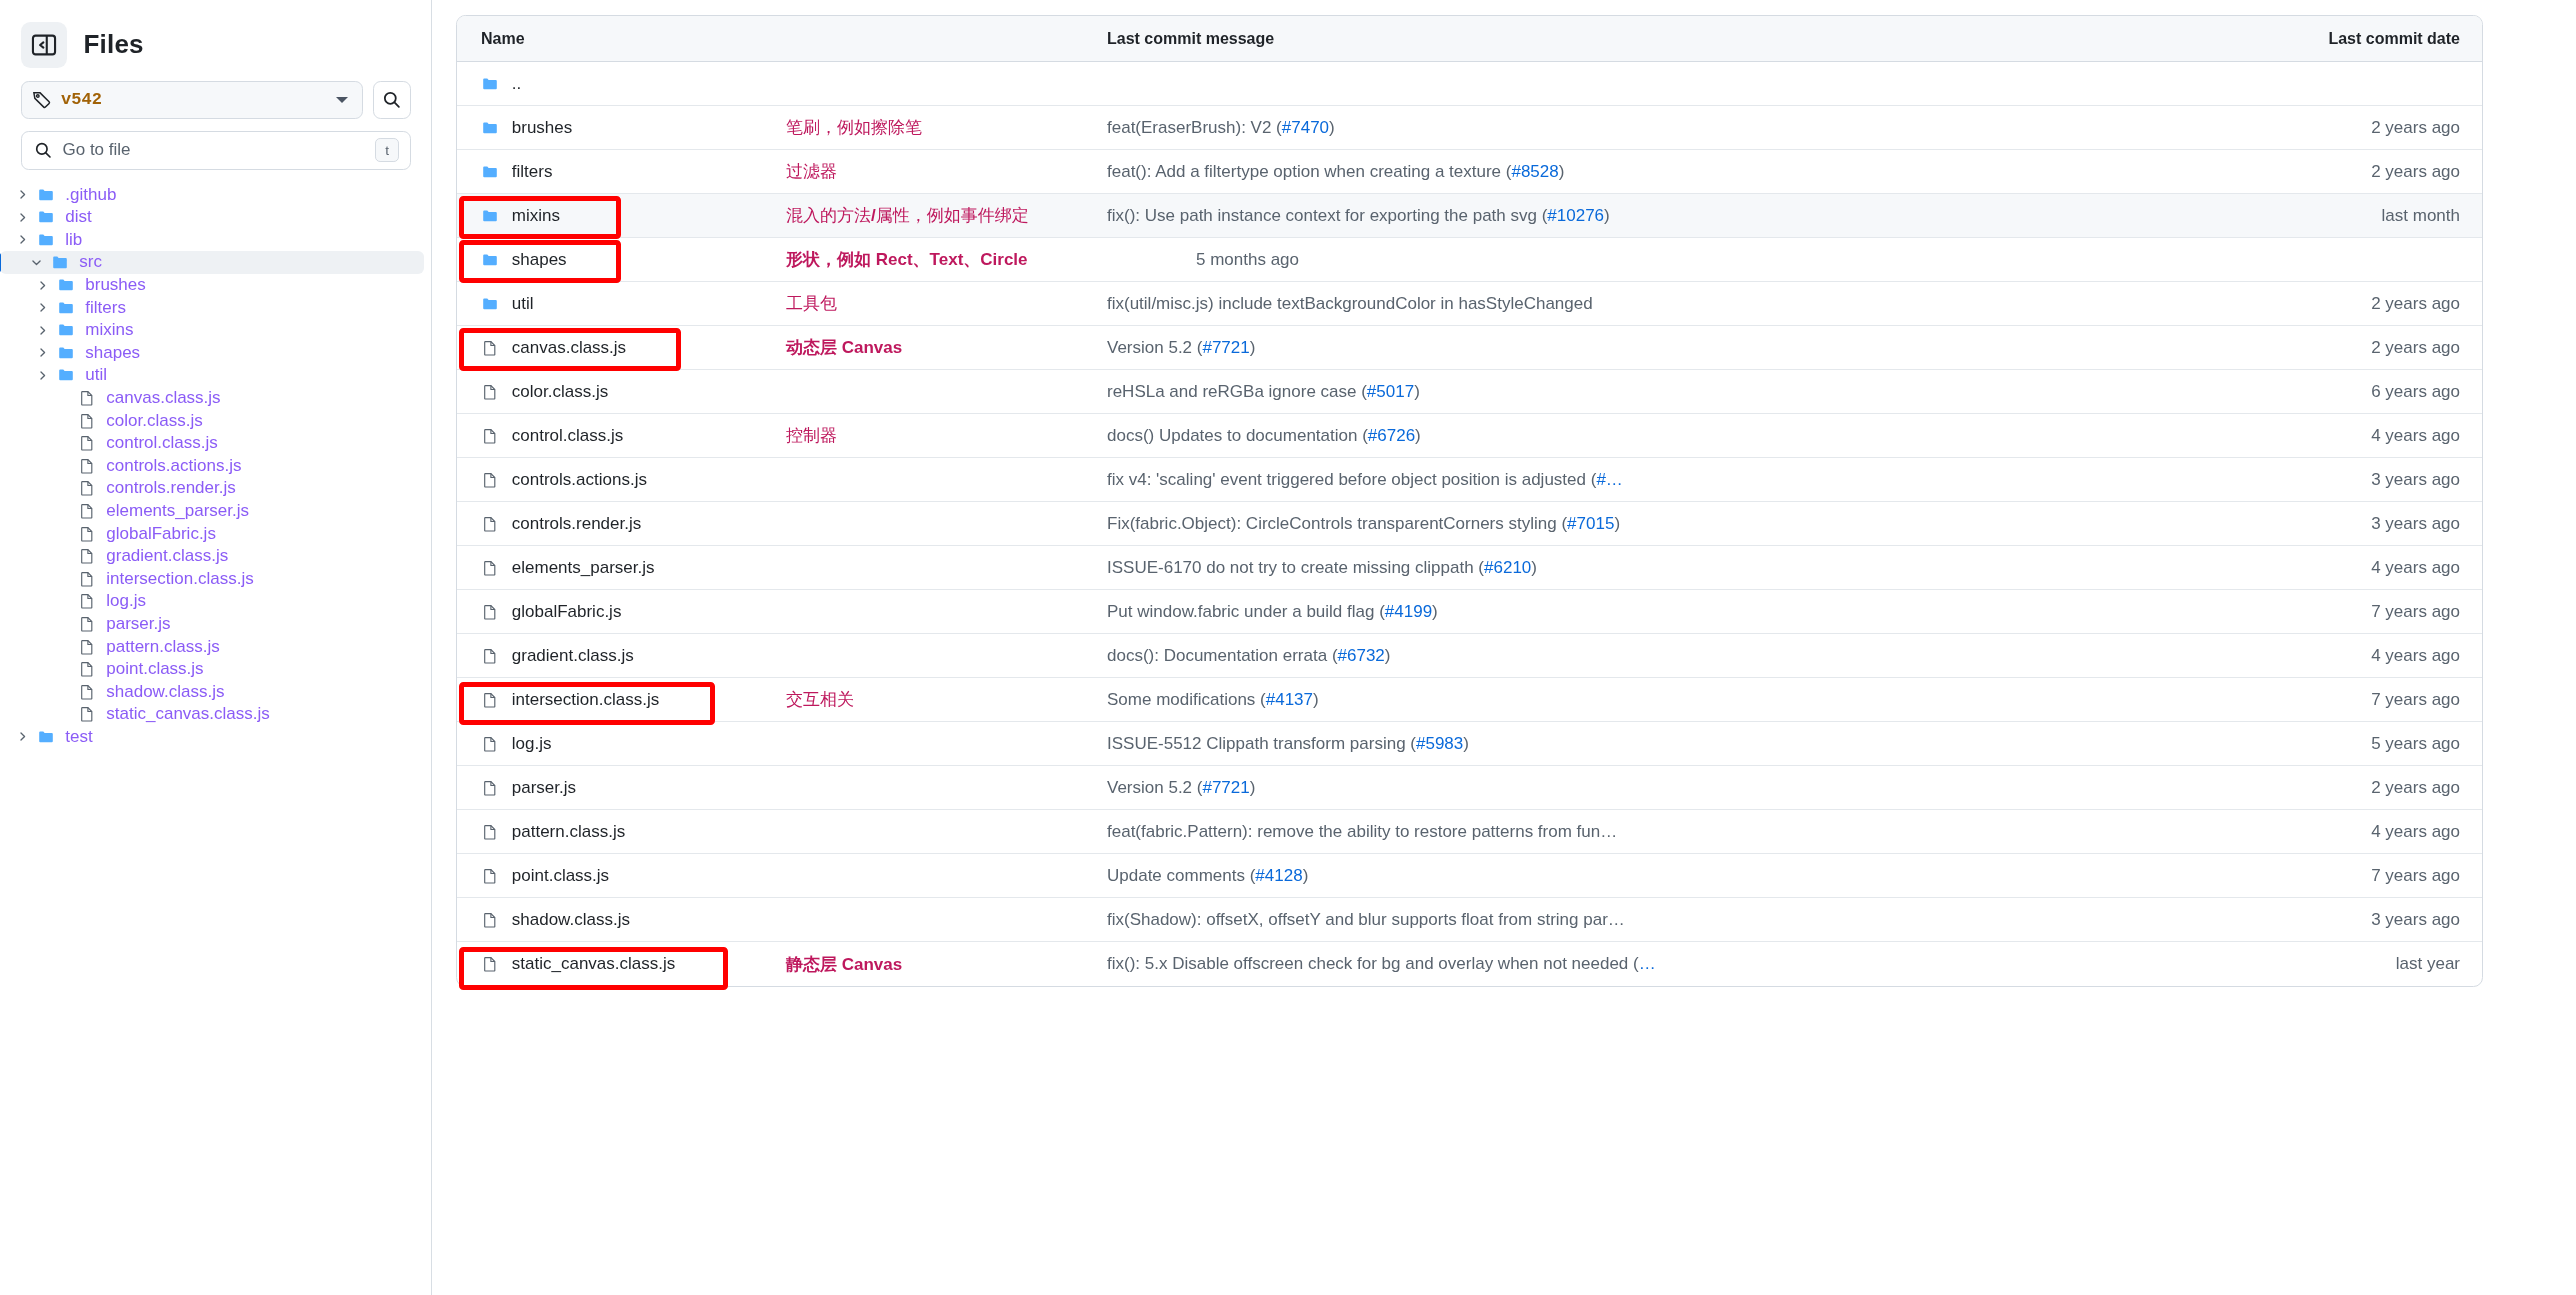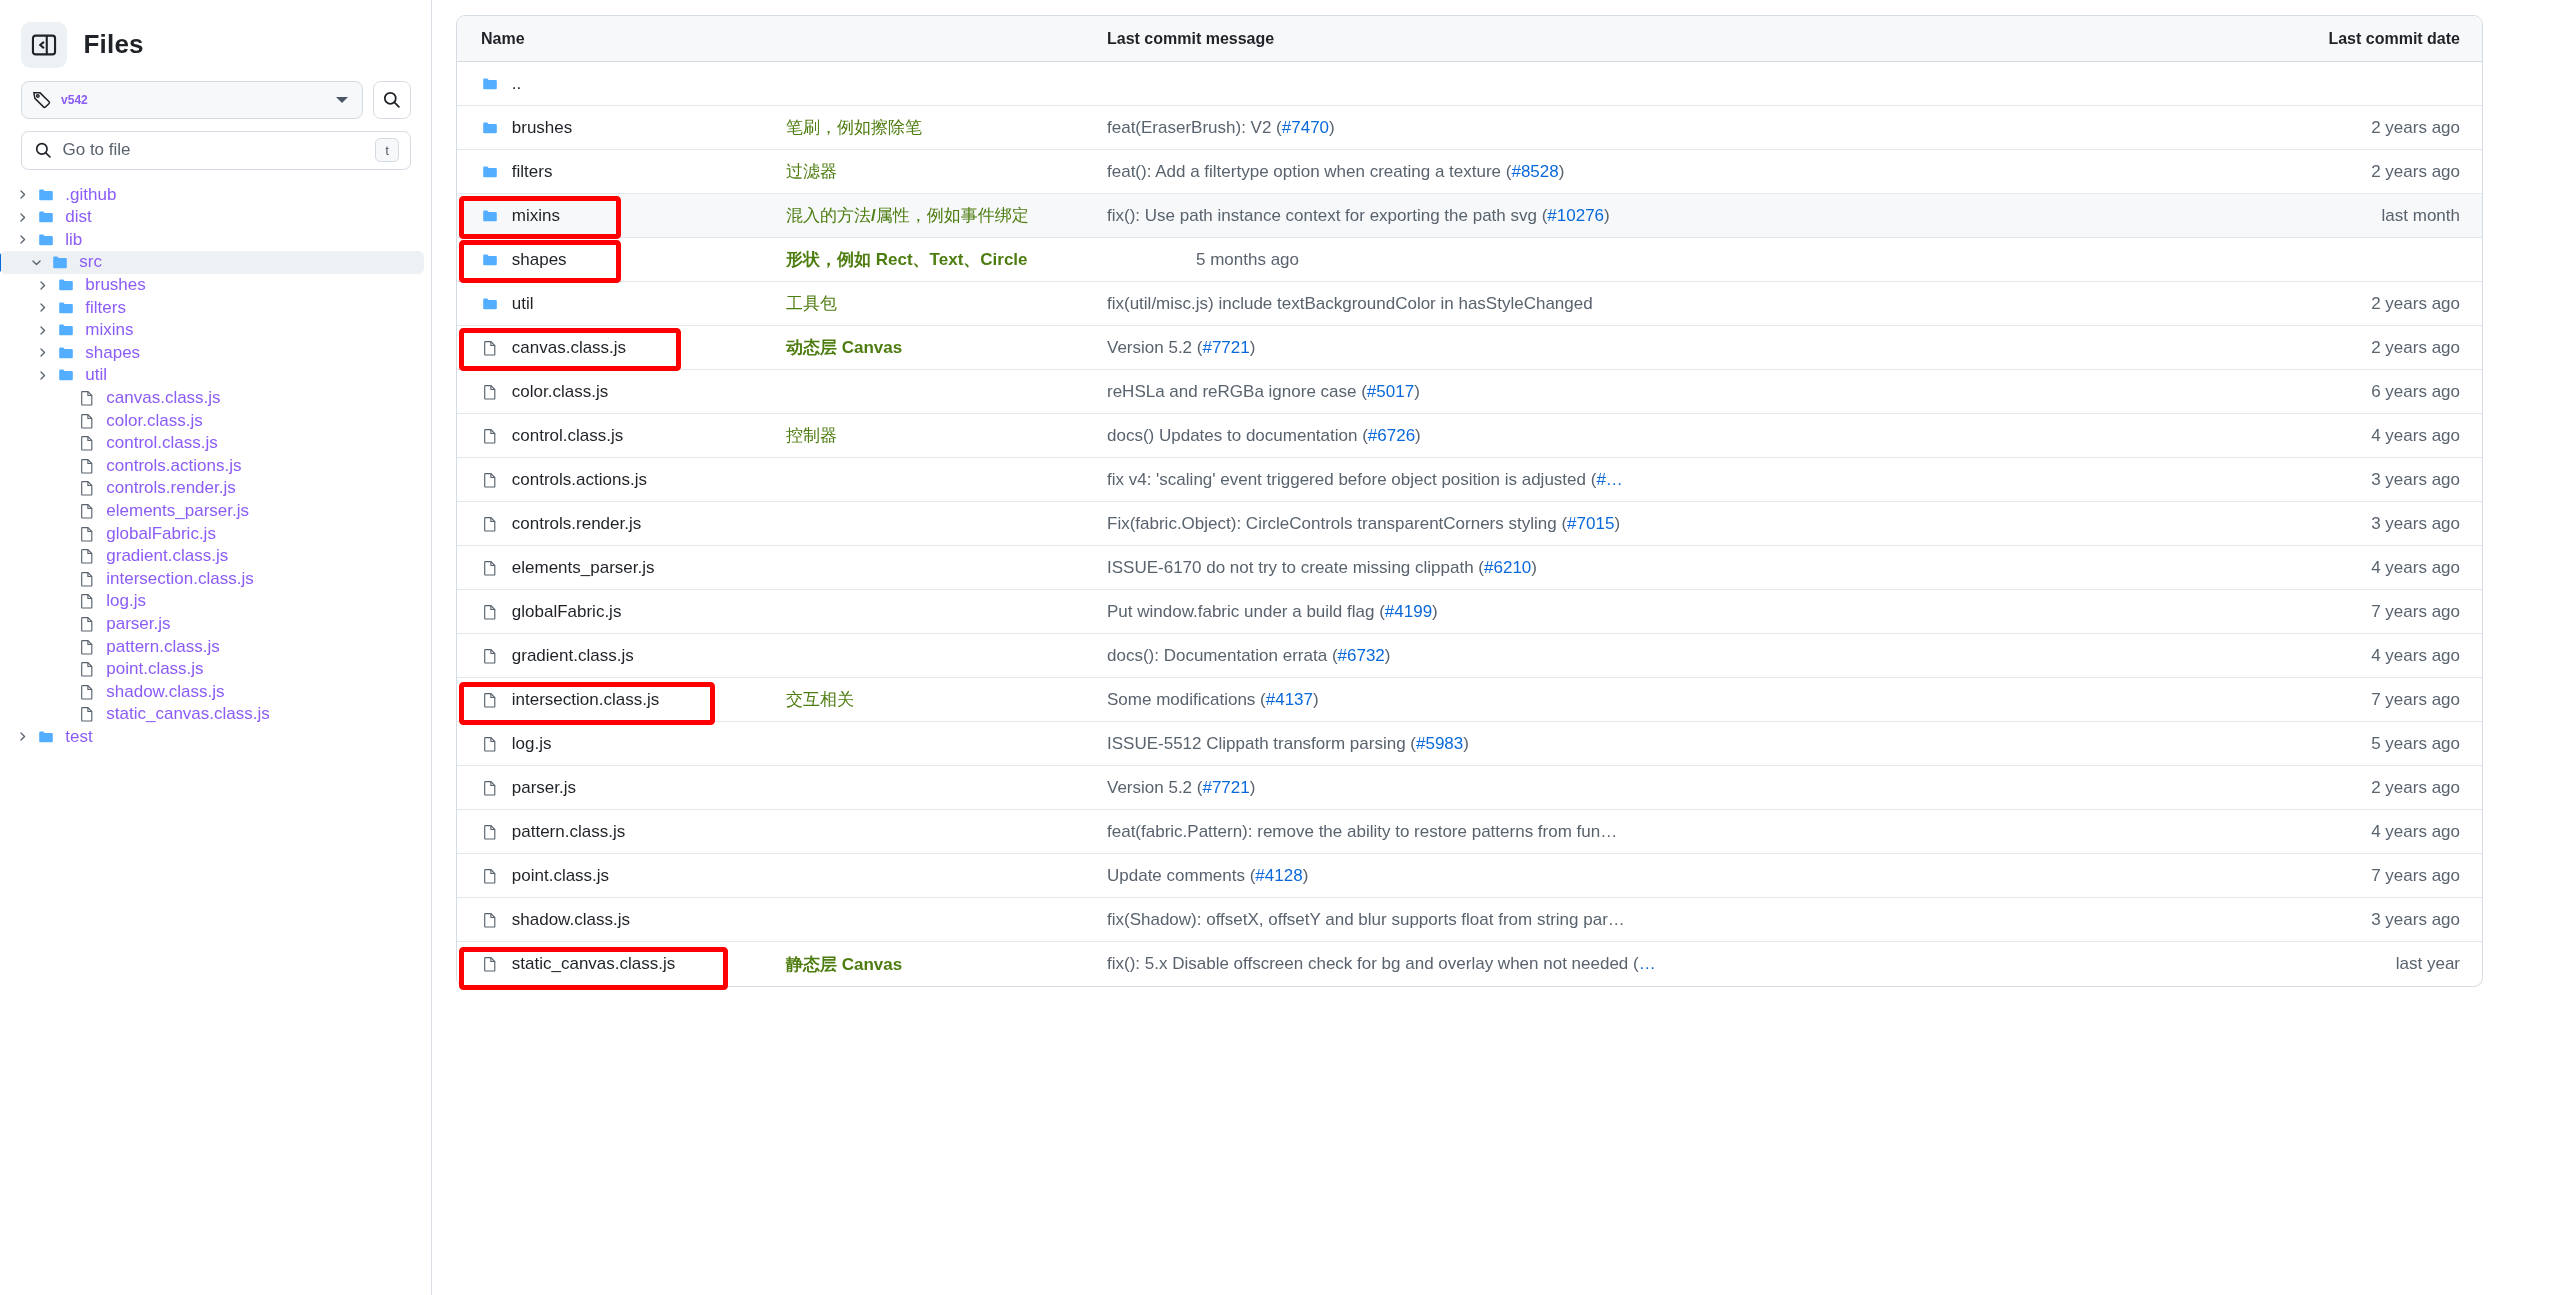--- a/index.html
+++ b/index.html
@@ -27,21 +27,21 @@
   }
   .sb-toggle svg { width: 26px; height: 26px; }
   .sb-title { font-size: 26px; font-weight: bold; color: #1f2328; margin-left: 17px; letter-spacing: 0.2px; }
 
   .sb-row-branch { display: flex; align-items: center; padding: 13.7px 20.5px 0 20.5px; gap: 9.4px; }
   .branch-select {
     flex: 1 1 auto; height: 38px; border: 0.9px solid #d5dbe2; border-radius: 7.7px;
     background: #f6f8fa; display: flex; align-items: center; padding: 0 10.3px; gap: 10.3px;
   }
   .branch-select .tagico { width: 19px; height: 19px; flex: 0 0 19px; }
-  .branch-name { font-size: 12px; color: #8b5cf6; font-weight: 600; flex: 1 1 auto; }
+  .branch-name { font-size: 17px; color: #a16207; font-weight: 600; flex: 1 1 auto; font-family: Liberation Mono, monospace; }
   .caret { width: 0; height: 0; border-left: 6px solid transparent; border-right: 6px solid transparent; border-top: 6.8px solid #4b5563; margin-right: 3.4px; }
   .search-btn {
     width: 38px; height: 38px; flex: 0 0 38px; border: 0.9px solid #d5dbe2; border-radius: 7.7px;
     background: #ffffff; display: flex; align-items: center; justify-content: center;
   }
   .search-btn svg { width: 19px; height: 19px; }
 
   .gotofile {
     margin: 12px 20.5px 0 20.5px; height: 39px; border: 0.9px solid #d5dbe2; border-radius: 7.7px;
     background: #ffffff; display: flex; align-items: center; padding: 0 10.3px 0 12px; gap: 11px;
@@ -91,21 +91,21 @@
     display: flex; align-items: center; height: 44px;
     border-bottom: 0.9px solid #e4e8ec; position: relative;
   }
   .trow:last-child { border-bottom: none; }
   .trow.hover { background: #f6f8fa; }
 
   .cell-name { width: 650px; flex: 0 0 650px; padding-left: 24px; display: flex; align-items: center; position: relative; height: 100%; }
   .nm-icon { width: 24px; flex: 0 0 24px; display: flex; align-items: center; }
   .nm-icon svg { width: 18px; height: 16px; }
   .nm-text { font-size: 17px; color: #1f2328; margin-left: 6.8px; white-space: nowrap; }
-  .annot { position: absolute; font-size: 17px; color: #4d7c0f; white-space: nowrap; }
+  .annot { position: absolute; font-size: 17px; color: #be185d; white-space: nowrap; }
   .annot b { font-weight: bold; }
 
   .cell-msg { flex: 1 1 auto; font-size: 17px; color: #59636e; white-space: nowrap; overflow: hidden; }
   .cell-msg a { color: #0969da; text-decoration: none; }
   .cell-date { width: 214px; flex: 0 0 214px; text-align: right; padding-right: 22px; font-size: 17px; color: #59636e; white-space: nowrap; }
 
   .hl-box {
     position: absolute; border: 5.1px solid #ff0000; border-radius: 4.3px;
     pointer-events: none; background: transparent;
   }

